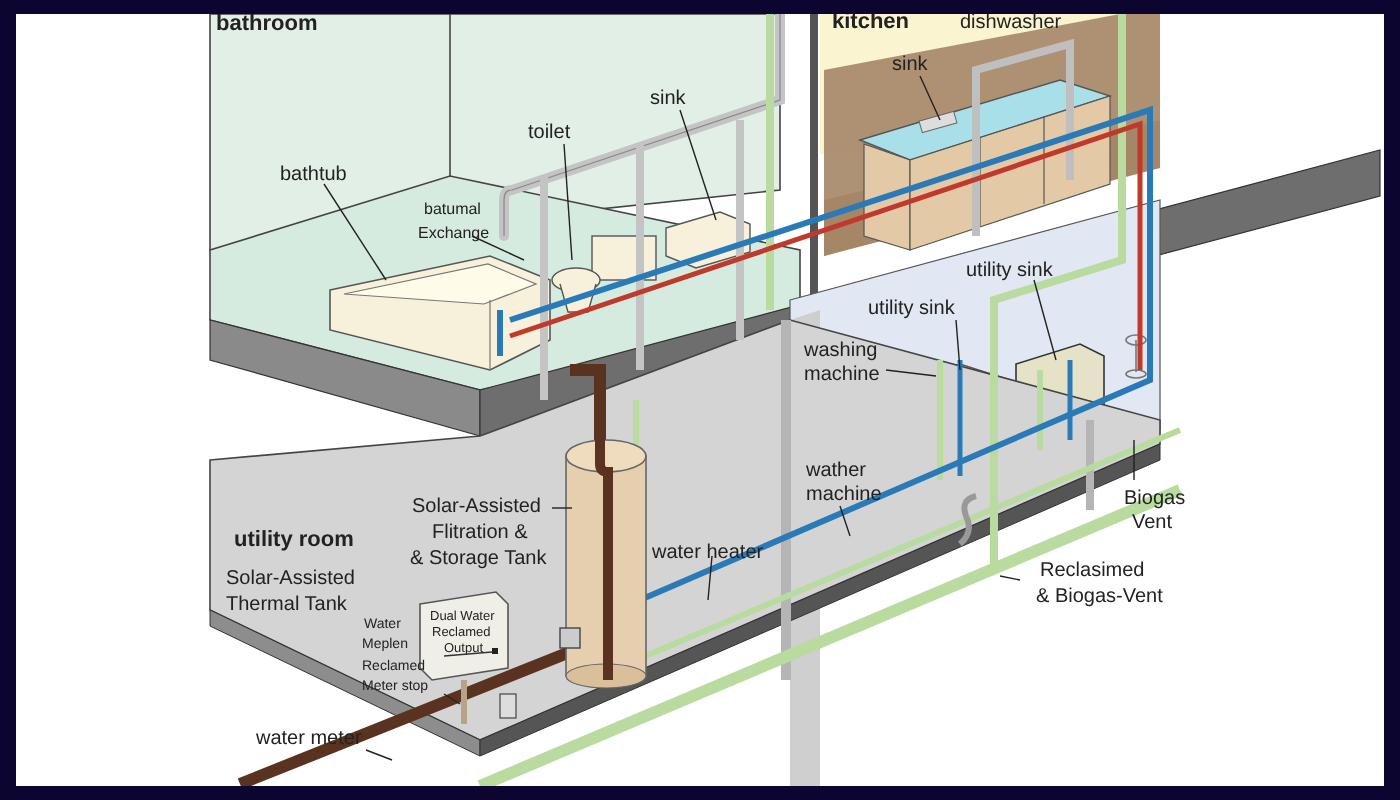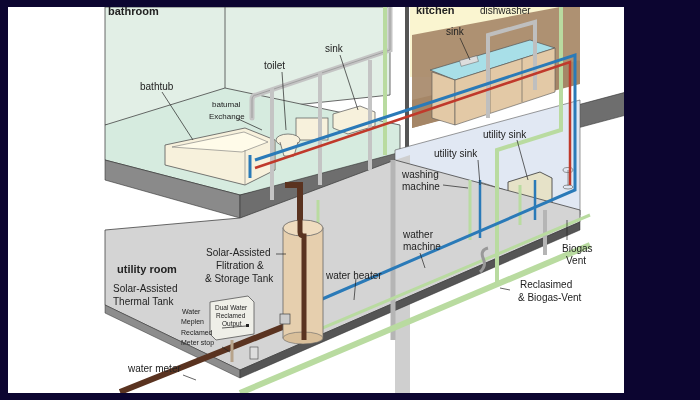--- a/index.html
+++ b/index.html
@@ -1,17 +1,17 @@
 <!DOCTYPE html>
 <html><head>
 <meta charset="utf-8">
 <style>
   html, body { margin: 0; padding: 0; }
   body { width: 700px; height: 400px; background: #0c0530; position: relative; overflow: hidden; font-family: "Liberation Sans", sans-serif; }
-  #frame { position: absolute; left: 8px; top: 7px; width: 616px; height: 386px; background: #ffffff; overflow: hidden; }
+  #frame { position: absolute; left: 8px; top: 7px; width: 684px; height: 386px; background: #ffffff; overflow: hidden; }
   svg { position: absolute; left: 0; top: 0; }
   .lbl { font-family: "Liberation Sans", sans-serif; fill: #222; }
   .bold { font-weight: bold; }
 </style>
 </head>
 <body>
 
 <div id="frame">
 <svg width="684" height="386" viewBox="8 7 684 386">
 

